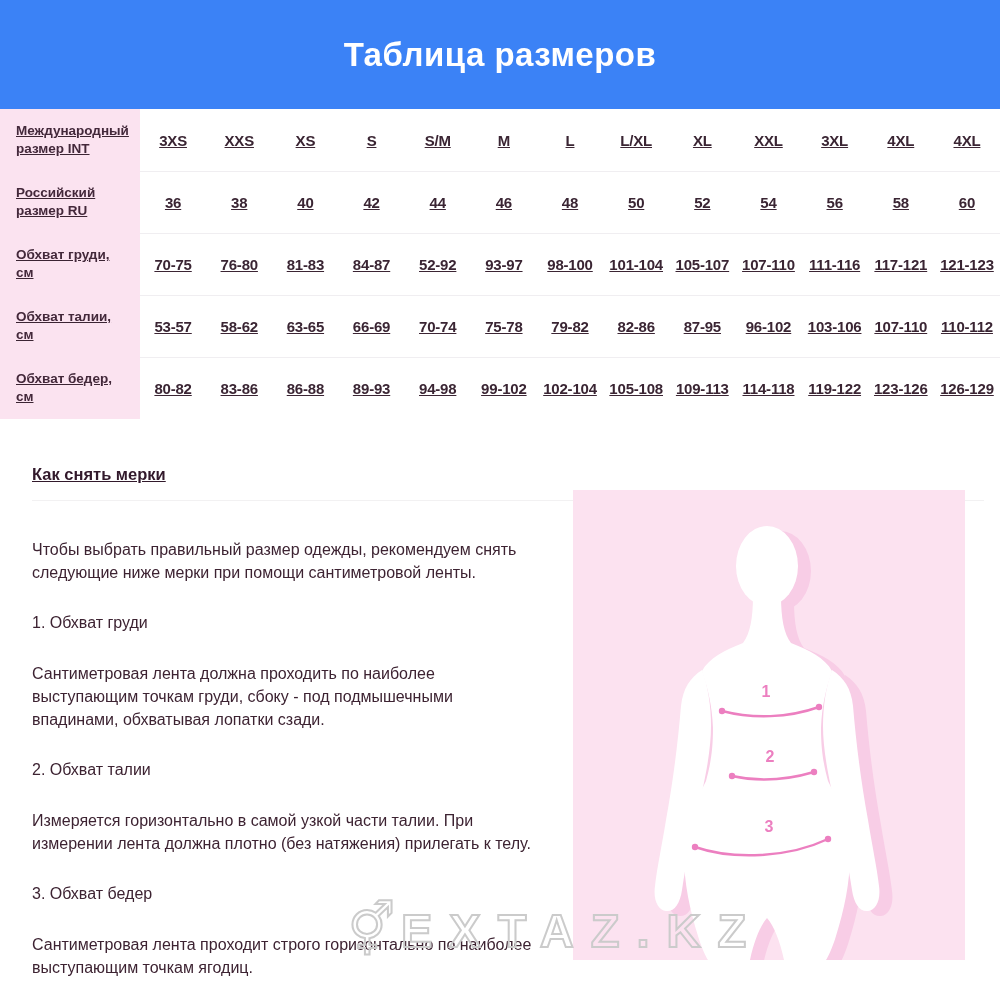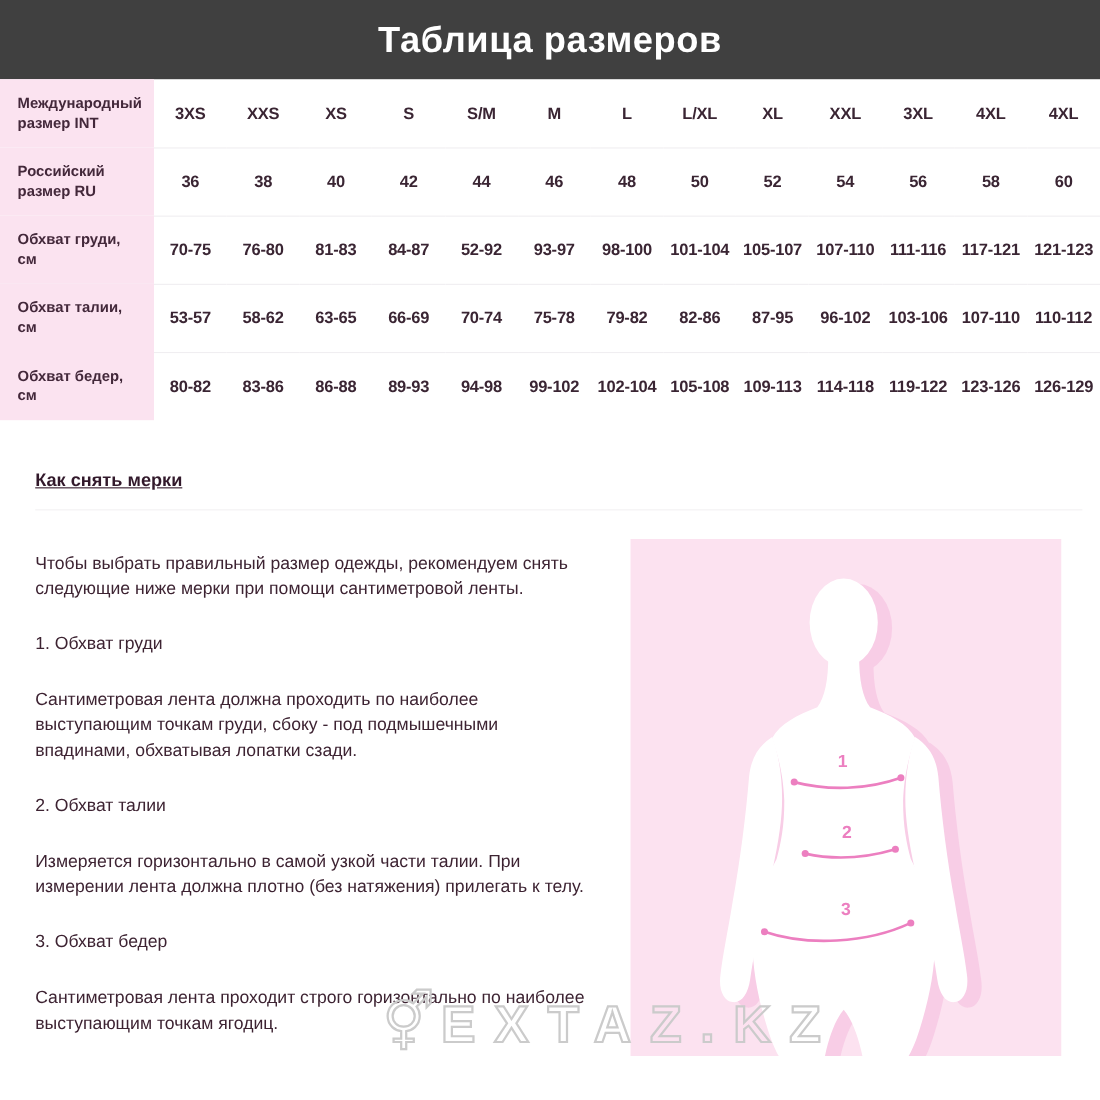--- a/index.html
+++ b/index.html
@@ -1,26 +1,26 @@
 <!DOCTYPE html>
 <html><head>
 <meta charset="utf-8">
 <style>
   * { margin:0; padding:0; box-sizing:border-box; }
   html,body { background:#ffffff; }
   body { font-family:"Liberation Sans", sans-serif; color:#3b2433; }
   .page { position:relative; width:1000px; height:1000px; background:#ffffff; overflow:hidden; }
 
   
-  .hdr { height:72px; background:#404040; display:flex; align-items:center; justify-content:center; }
+  .hdr { height:109px; background:#3b82f6; display:flex; align-items:center; justify-content:center; }
   .hdr h1 { color:#ffffff; font-size:33px; font-weight:bold; letter-spacing:.5px; }
 
   
   .tbl { width:1000px; }
-  .t-row { display:flex; height:62px; }
+  .t-row { display:flex; height:62px;text-decoration:underline; }
   .t-label { width:140px; flex:0 0 140px; background:#fbe3f0; display:flex; align-items:center;
              padding:0 10px 0 16px; font-size:13.5px; font-weight:bold; line-height:1.3; color:#43283a; }
   .t-cells { flex:1; display:flex; }
   .t-cell { flex:1; display:flex; align-items:center; justify-content:center;
             font-size:15px; font-weight:600; color:#3a2533; letter-spacing:-.2px; }
   .t-row + .t-row .t-cell { border-top:1px solid #f0eef1; }
 
   
   .howto { position:relative; padding:46px 32px 0 32px; }
   .howto h2 { font-size:16.5px; font-weight:bold; color:#32192b;text-decoration:underline; }

